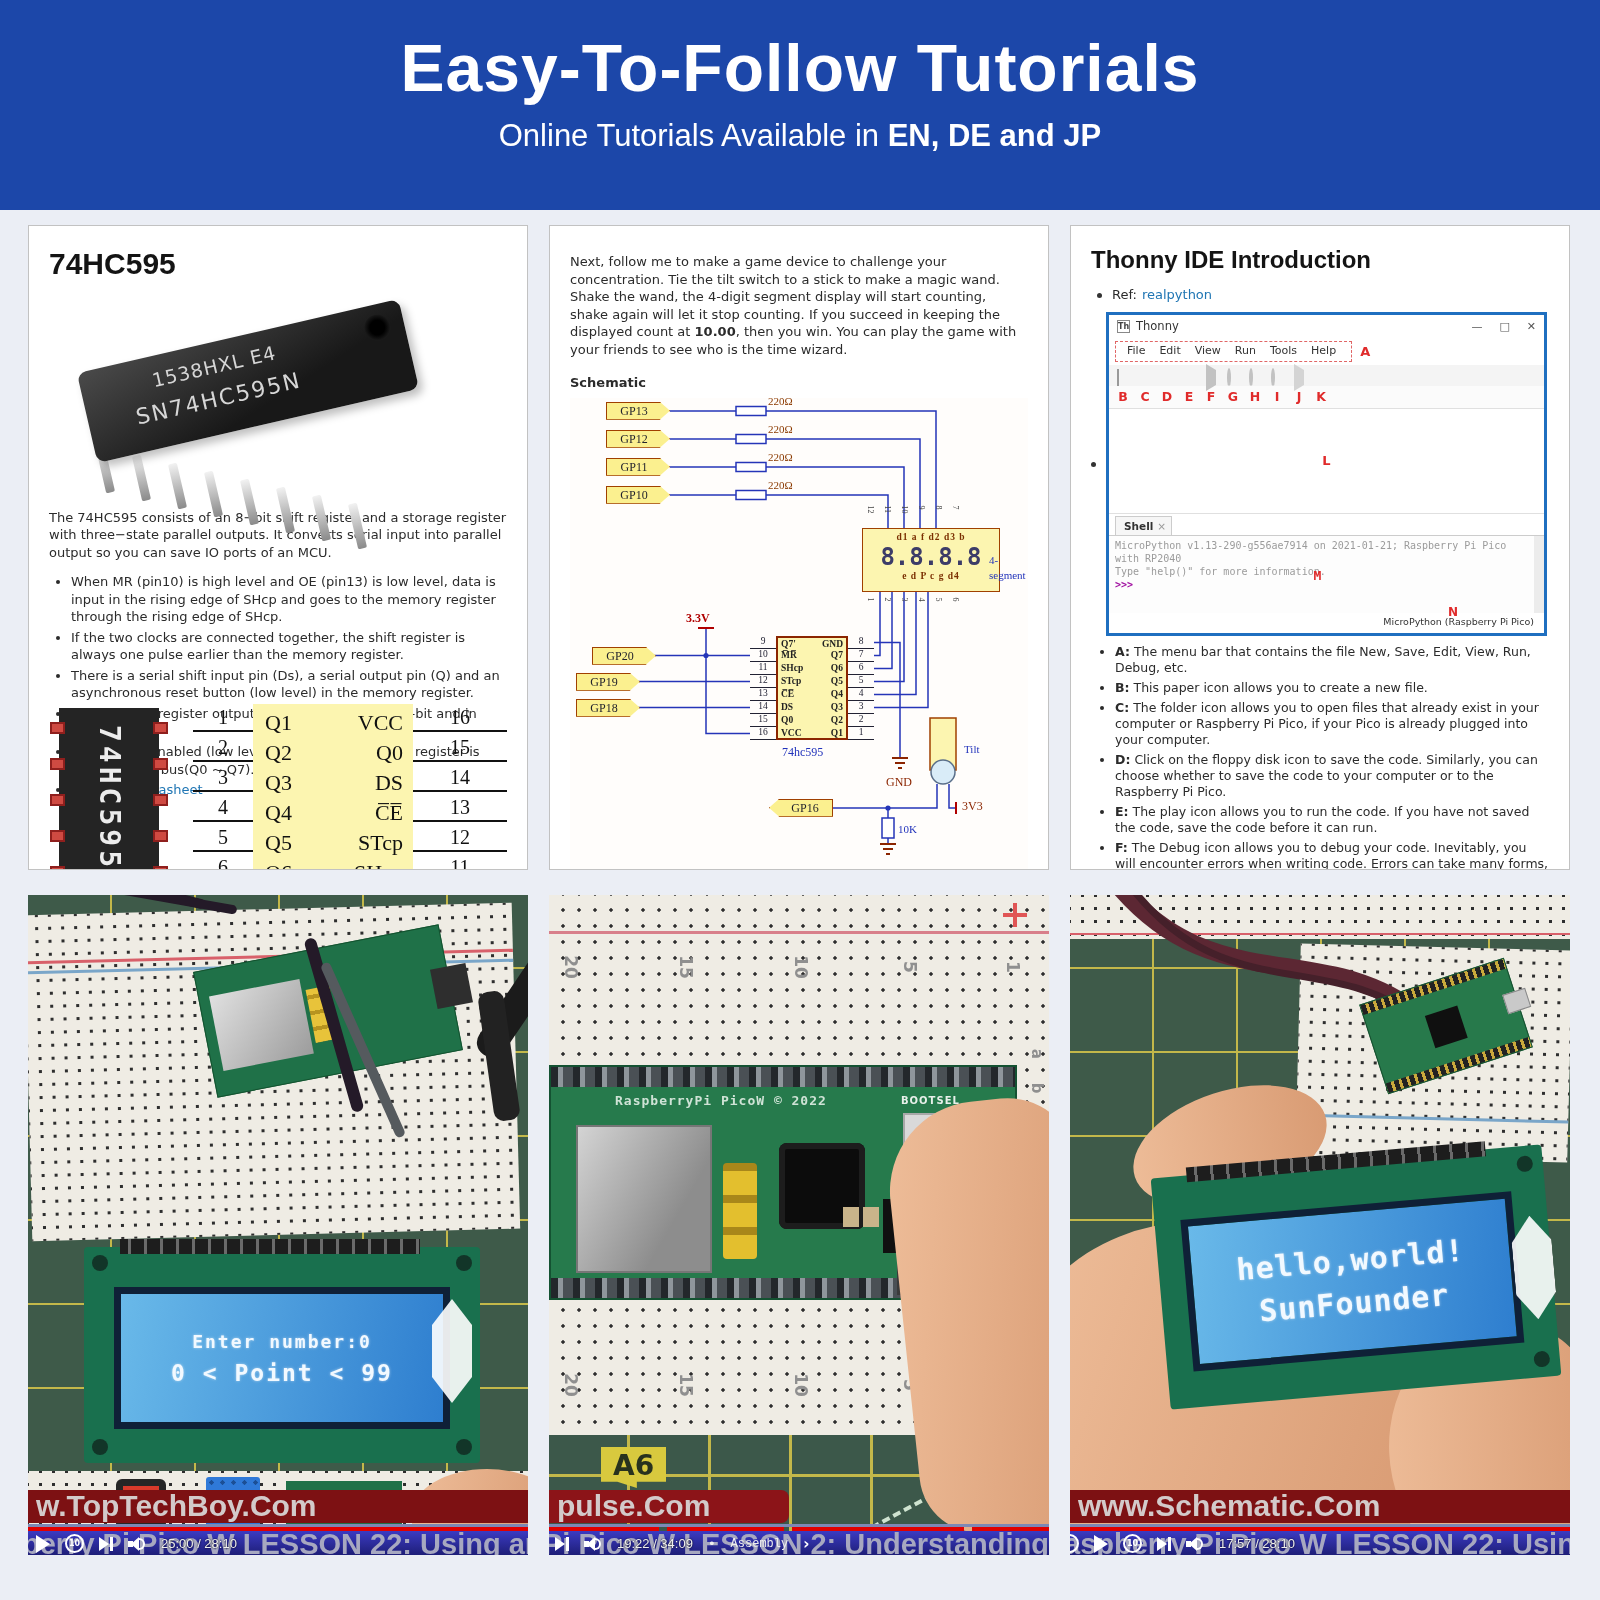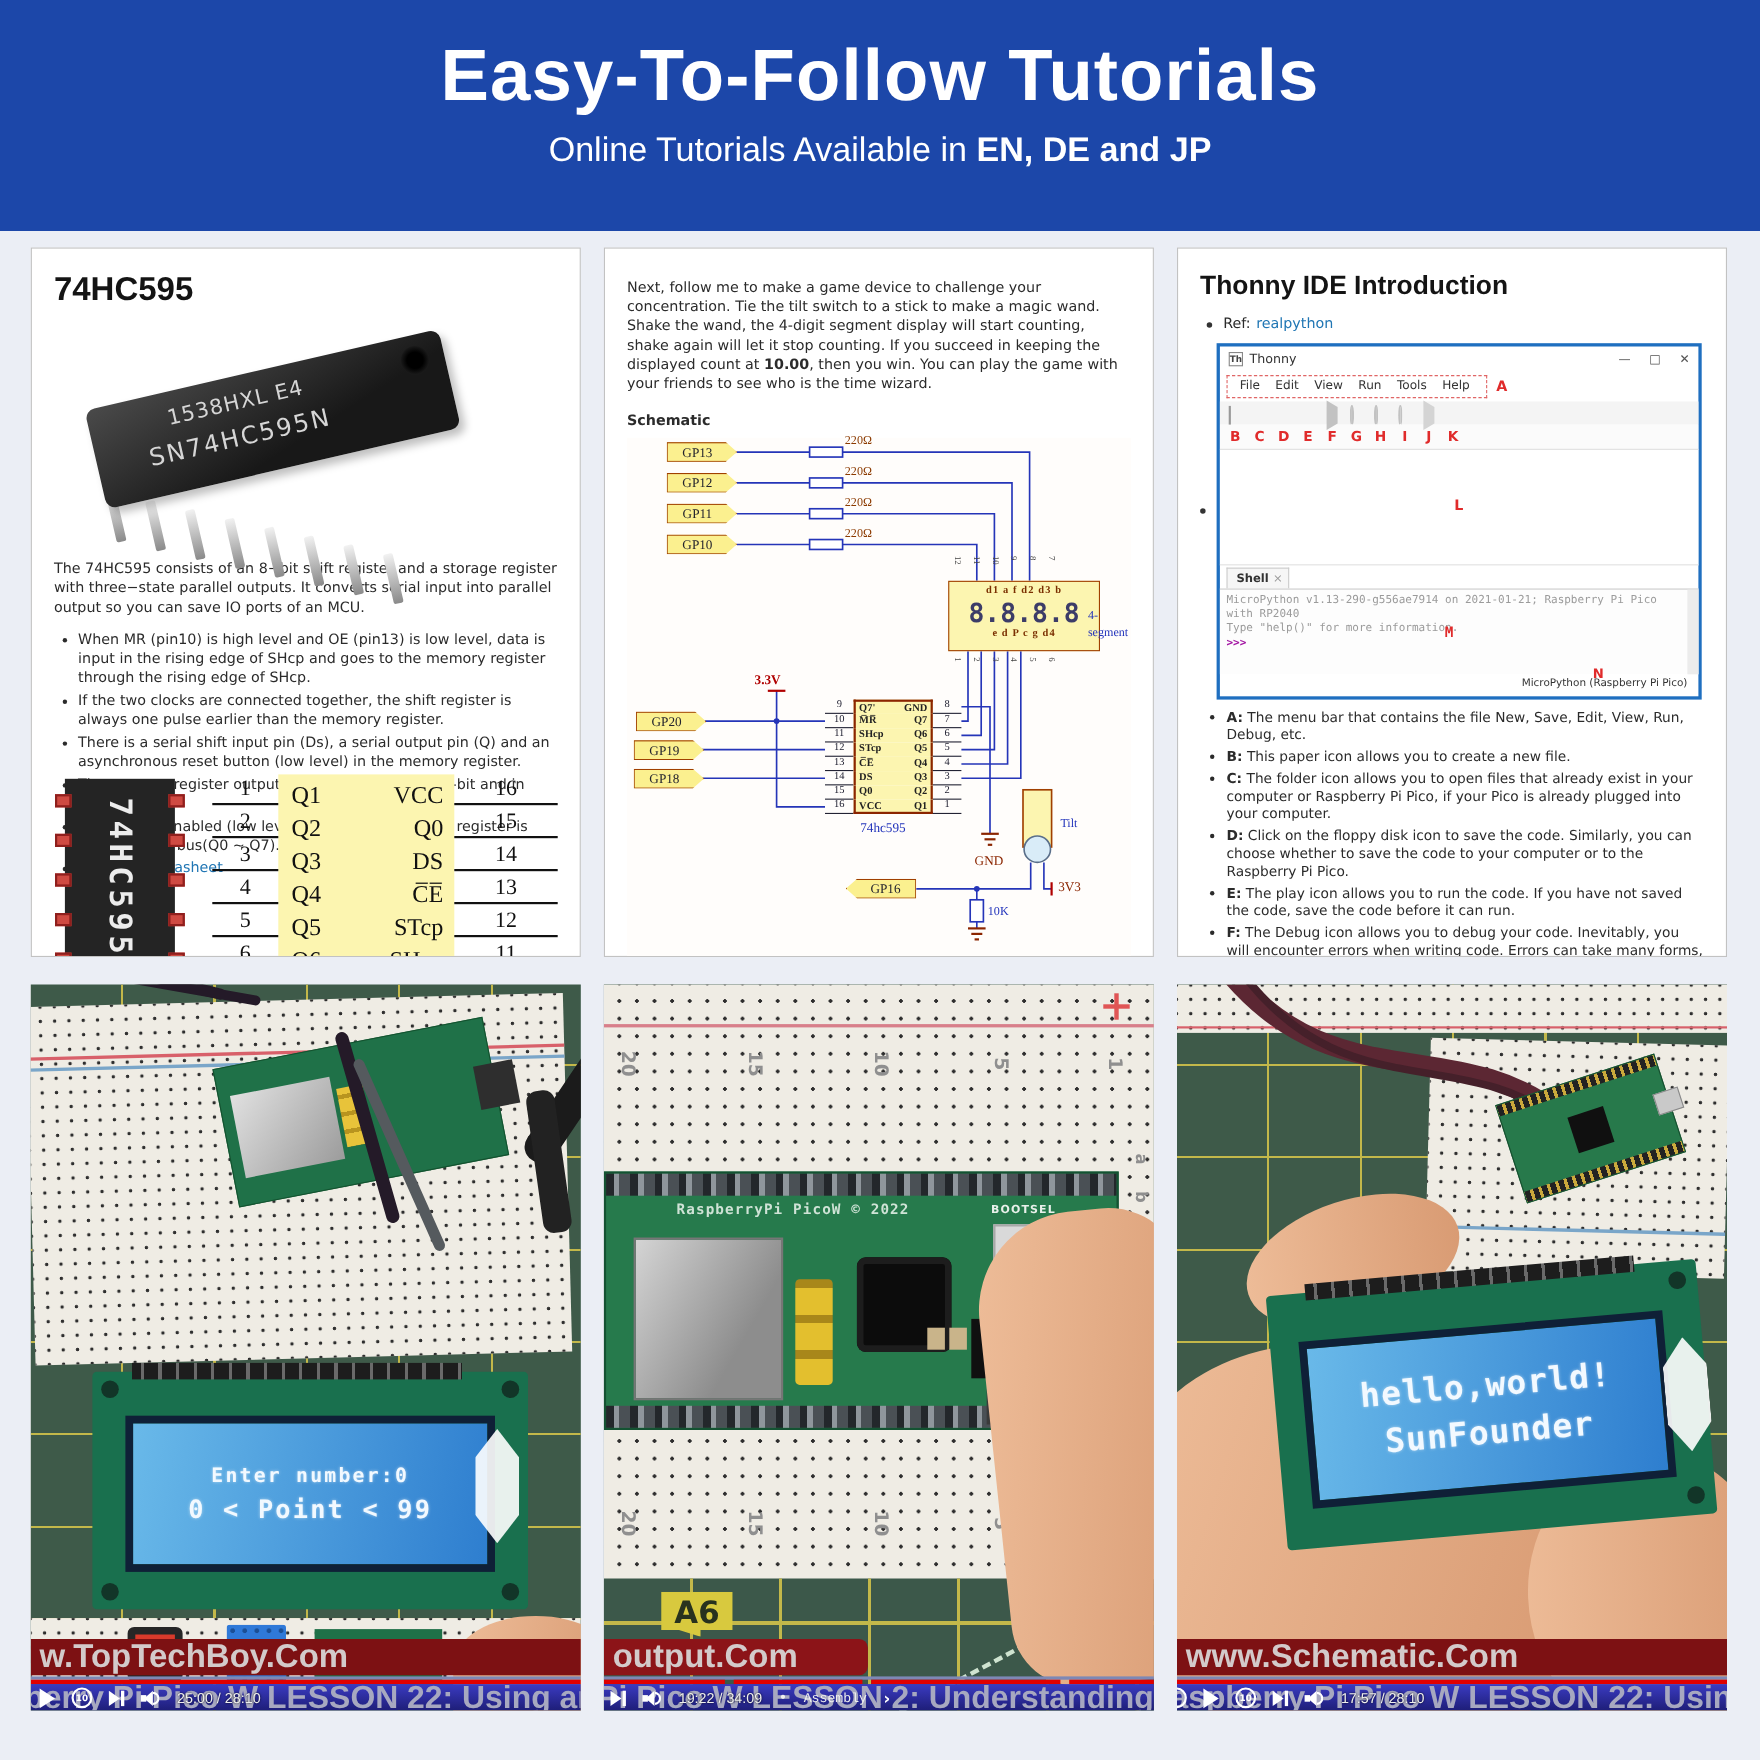--- a/index.html
+++ b/index.html
@@ -423,21 +423,21 @@
         </div>
       <div>
 
       <span class="res-label" style="left: 198px; top: -4px;">220Ω</span>
           <span class="res-label" style="left: 198px; top: 24px;">220Ω</span>
           <span class="res-label" style="left: 198px; top: 52px;">220Ω</span>
           <span class="res-label" style="left: 198px; top: 80px;">220Ω</span>
         </div>
       <div>
 
-      <div class="pill gl" style="left: 8px; top: 249px;">GP20</div>
+      <div class="pill gl" style="left: 22px; top: 249px;">GP20</div>
           <div class="pill gl" style="left: 6px; top: 275px;">GP19</div>
           <div class="pill gl" style="left: 6px; top: 301px;">GP18</div>
         </div>
 
       <div class="tiny-pins" style="left:296px;top:106px;">
 
       <span>12</span>
           <span>11</span>
           <span>10</span>
           <span>9</span>
@@ -734,21 +734,21 @@
       <span class="chip2"></span>
       <span class="chip3"></span>
       <span class="cap" style="left:292px;top:140px;"></span>
       <span class="cap" style="left:312px;top:140px;"></span>
     </div>
     <div class="finger" style="right:-44px;top:205px;width:190px;height:430px;border-radius:90px 70px 40px 60px;transform:rotate(-6deg);"></div>
     <div class="v2-mat">
       <span class="v2-a6">A6</span>
       <span class="v2-dash"></span>
     </div>
-    <div class="v-banner part">output.Com</div>
+    <div class="v-banner part">pulse.Com</div>
     <div class="v-track"></div>
     <span class="v-seg" style="left:0;width:22%;"></span>
     <span class="v-seg" style="left:23.5%;width:23.5%;"></span>
     <span class="v-seg" style="left:48.5%;width:34.5%;"></span>
     <span class="v-seg" style="left:84.5%;width:15.5%;"></span>
     <div class="v-lesson">
         <span>Pi Pico W LESSON 2: Understanding an</span>
       </div>
     <div class="v-controls">
       <span class="c-next" style="margin-left:-2px">

